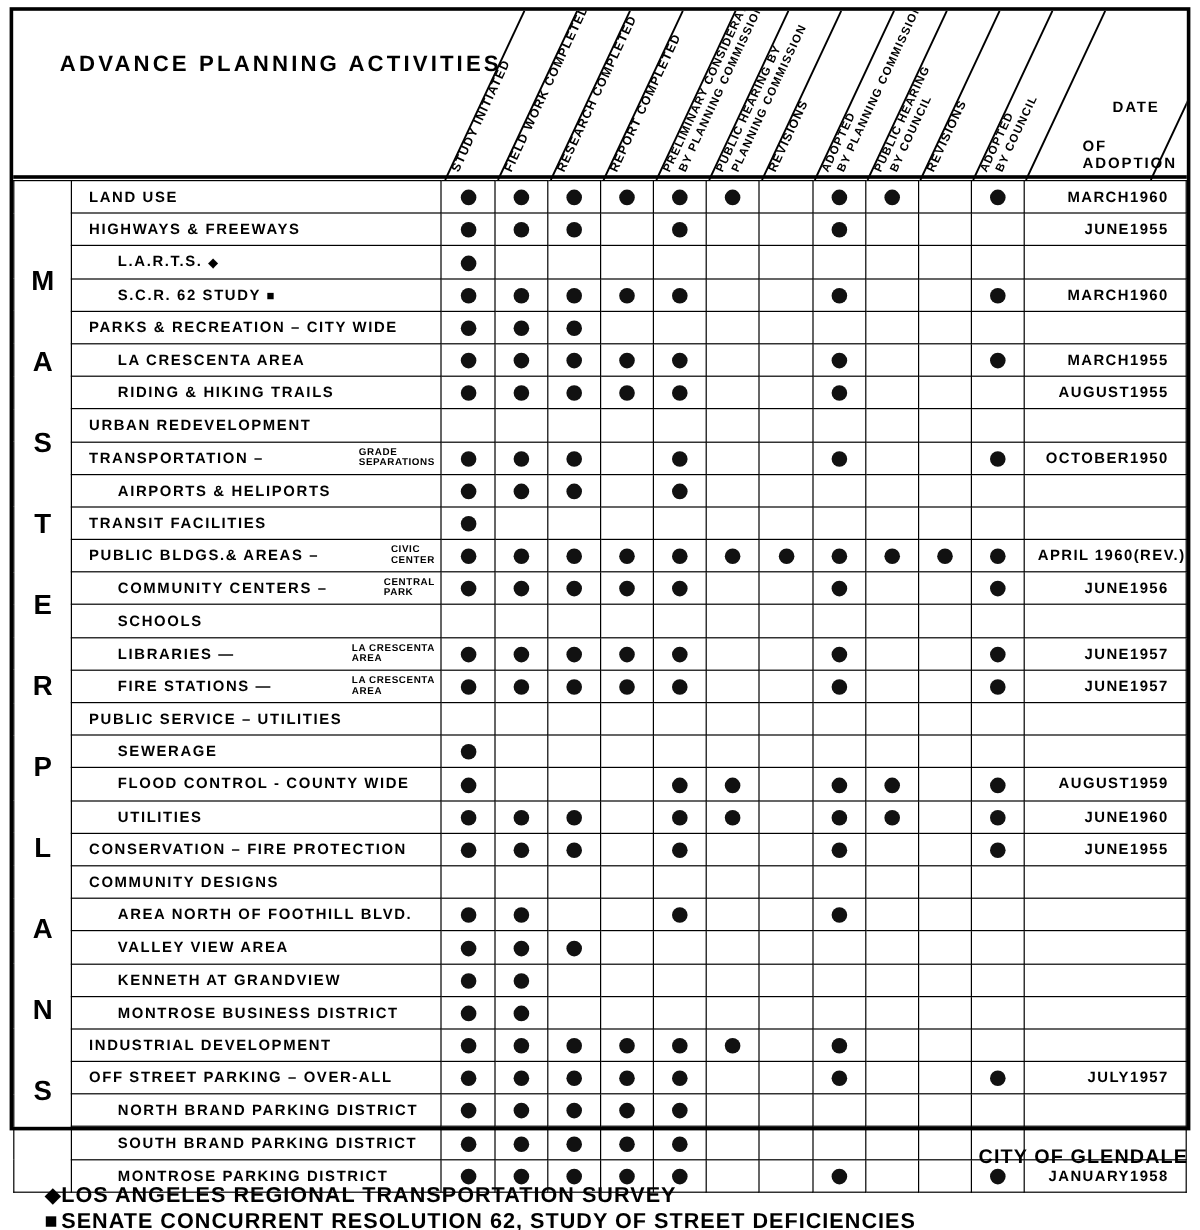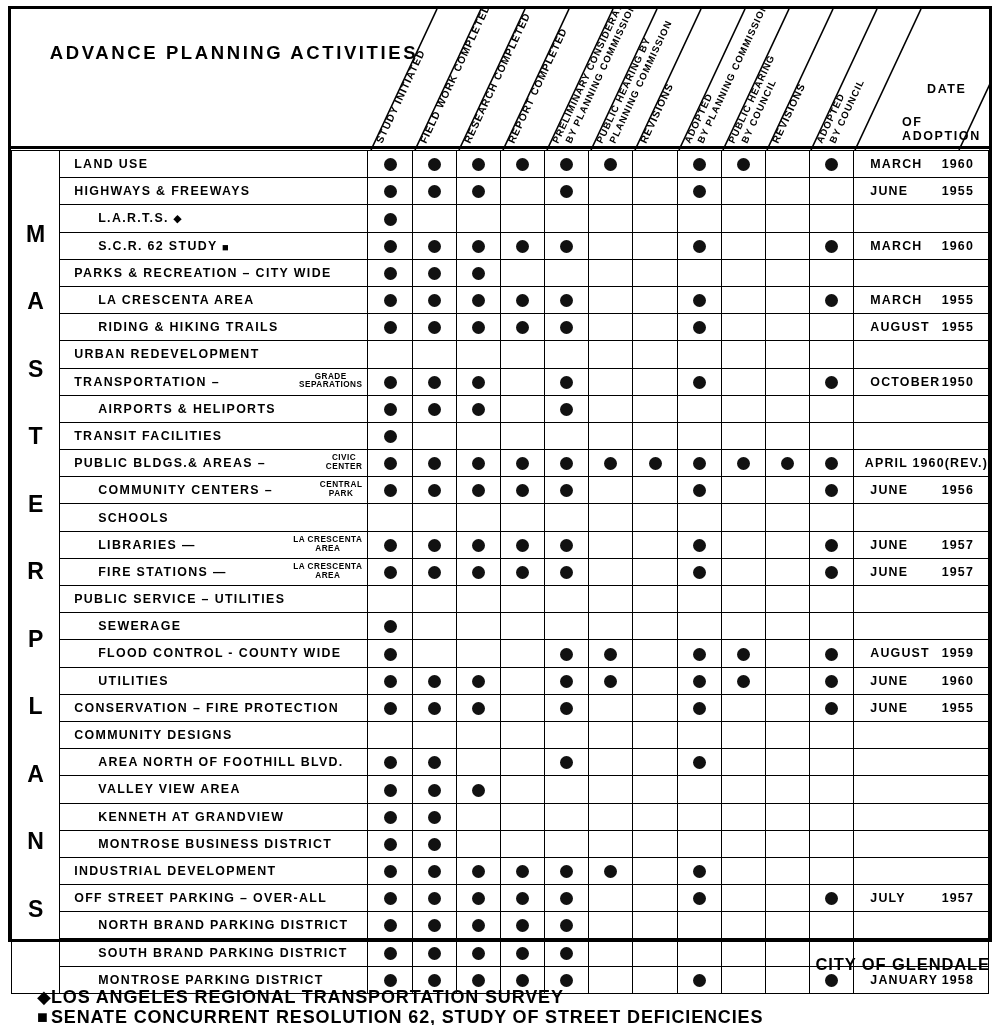--- a/index.html
+++ b/index.html
@@ -68,30 +68,30 @@
     padding-left:0;position:relative;height:27.2px;
   }
   .lbl{
     display:block;white-space:nowrap;letter-spacing:1.35px;font-size:12.4px;
   }
   .lbl.ind0{padding-left:14px;}
   .lbl.ind1{padding-left:38px;}
   .sub{
     position:absolute;right:5px;top:50%;transform:translateY(-50%);
     font-size:8.2px;font-weight:bold;letter-spacing:0.5px;line-height:1.08;
-    text-align:center;white-space:pre-line;
+    white-space:pre-line;
   }
   .mk{font-size:11px;vertical-align:middle;}
 
   td.cell{width:44px;text-align:center;}
   td.datecell{
     width:134px;border-right:none;text-align:left;
     font-size:12.3px;letter-spacing:1.2px;
   }
-  .dt-wrap{display:flex;justify-content:space-between;padding:0 14px 0 16px;}
+  .dt-wrap{display:flex;justify-content:flex-end;padding:0 14px 0 16px;}
   .dt-wrap.one{justify-content:flex-end;padding:0;}
 
   .dot{
     display:inline-block;width:13px;height:13px;border-radius:50%;
     background:#111;vertical-align:middle;
   }
 
   
   .foot1{
     position:absolute;left:8px;top:955px;font-size:16.5px;font-weight:bold;

